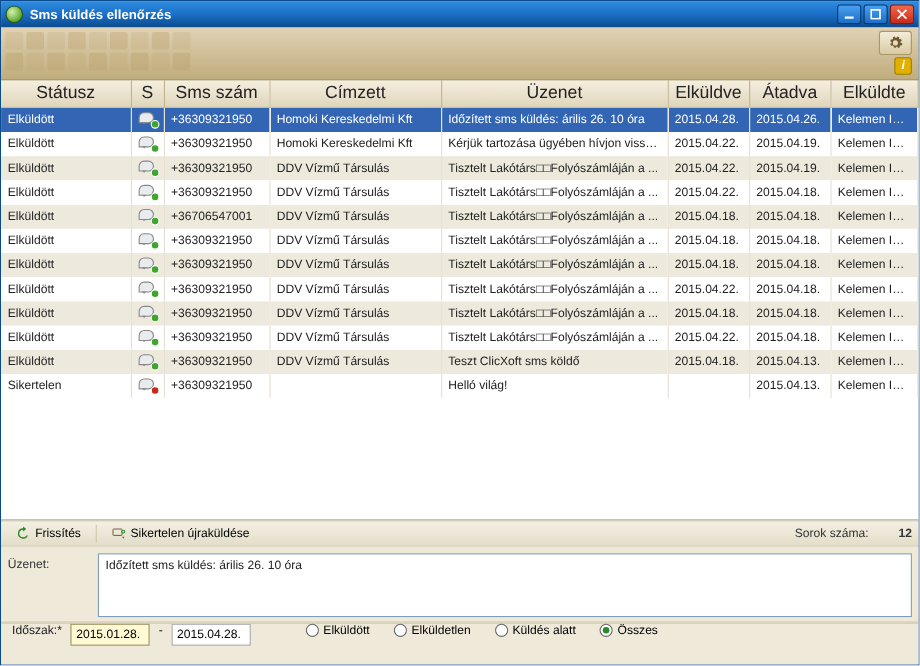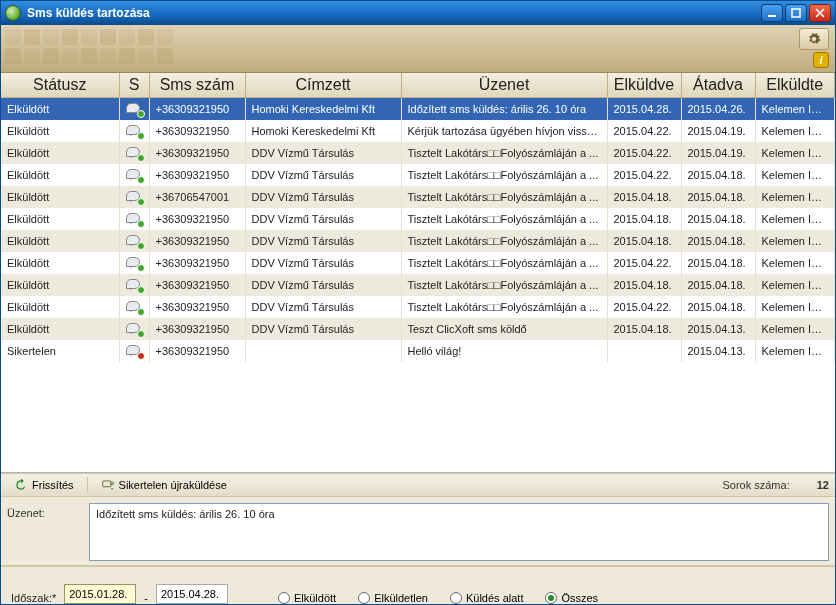--- a/index.html
+++ b/index.html
@@ -33,38 +33,38 @@
   .badge.ok{ background:#3fa52d;} .badge.err{ background:#c72a1b;}
   .actionbar { height:24px; background: linear-gradient(to bottom,#f4f0e4,#e3ddc8); border-top:1px solid #cfc6a8; border-bottom:1px solid #cfc6a8; display:flex; align-items:center; padding:0 6px; gap:6px;}
   .actionbtn { display:flex; align-items:center; gap:4px; padding:2px 6px; border:1px solid transparent; cursor:pointer;}
   .actionbtn svg{width:14px;height:14px;}
   .spacer{flex:1;}
   .rowcount{ color:#333;}
   .rowcount .n{ font-weight:bold; margin-left:24px;}
   .msg-area{ display:flex; align-items:flex-start; padding:6px 6px 4px; gap:6px; background:#eee9d9; border-bottom:1px solid #cfc6a8;}
   .msg-area label{ width:76px; padding-top:4px; color:#333;}
   .msg-box{ flex:1; height:58px; background:#fff; border:1px solid #7f9db9; padding:4px 6px; font-size:11px; color:#222; overflow:auto;}
-  .filterbar{ height:38px; background:#eee9d9; display:flex; align-items:flex-end; padding:0 10px; gap:8px; border-top:1px solid #cfc6a8;}
+  .filterbar{ height:38px; background:#eee9d9; display:flex; align-items:flex-start; padding:0 10px; gap:8px; border-top:1px solid #cfc6a8;}
   .filterbar label.req{ color:#222;}
   .filterbar label.req::after{ }
   .date-input{ width:72px; height:20px; border:1px solid #9c9061; background:#fffad4; padding:0 4px; font-size:11px;}
   .date-input.white{ background:#fff; border-color:#a9a9a9;}
   .radio{ display:flex; align-items:center; gap:4px; margin-left:14px; cursor:pointer;}
   .radio .dot{ width:12px; height:12px; border:1px solid #6b6b6b; border-radius:50%; background:#fff; display:flex; align-items:center; justify-content:center;}
   .radio.selected .dot::after{ content:''; width:6px; height:6px; background:#2a8a2a; border-radius:50%;}
   .col-status{width:118px;} .col-s{width:30px;} .col-num{width:96px;} .col-rec{width:156px;} .col-msg{width:206px;} .col-sent{width:74px;} .col-deliv{width:74px;} .col-by{width:auto;}
 </style>
 </head>
 <body>
 
 <div class="window">
 
   <div class="titlebar">
     <span class="appicon"></span>
-    <span class="title">Sms küldés tartozása</span>
+    <span class="title">Sms küldés ellenőrzés</span>
     <div class="winbtns">
       <div class="winbtn">
           <svg viewBox="0 0 10 10">
             <rect x="1" y="7" width="8" height="2" fill="#fff"></rect>
           </svg>
         </div>
       <div class="winbtn">
           <svg viewBox="0 0 10 10">
             <rect x="1" y="1" width="8" height="8" fill="none" stroke="#fff" stroke-width="1.5"></rect>
           </svg>

